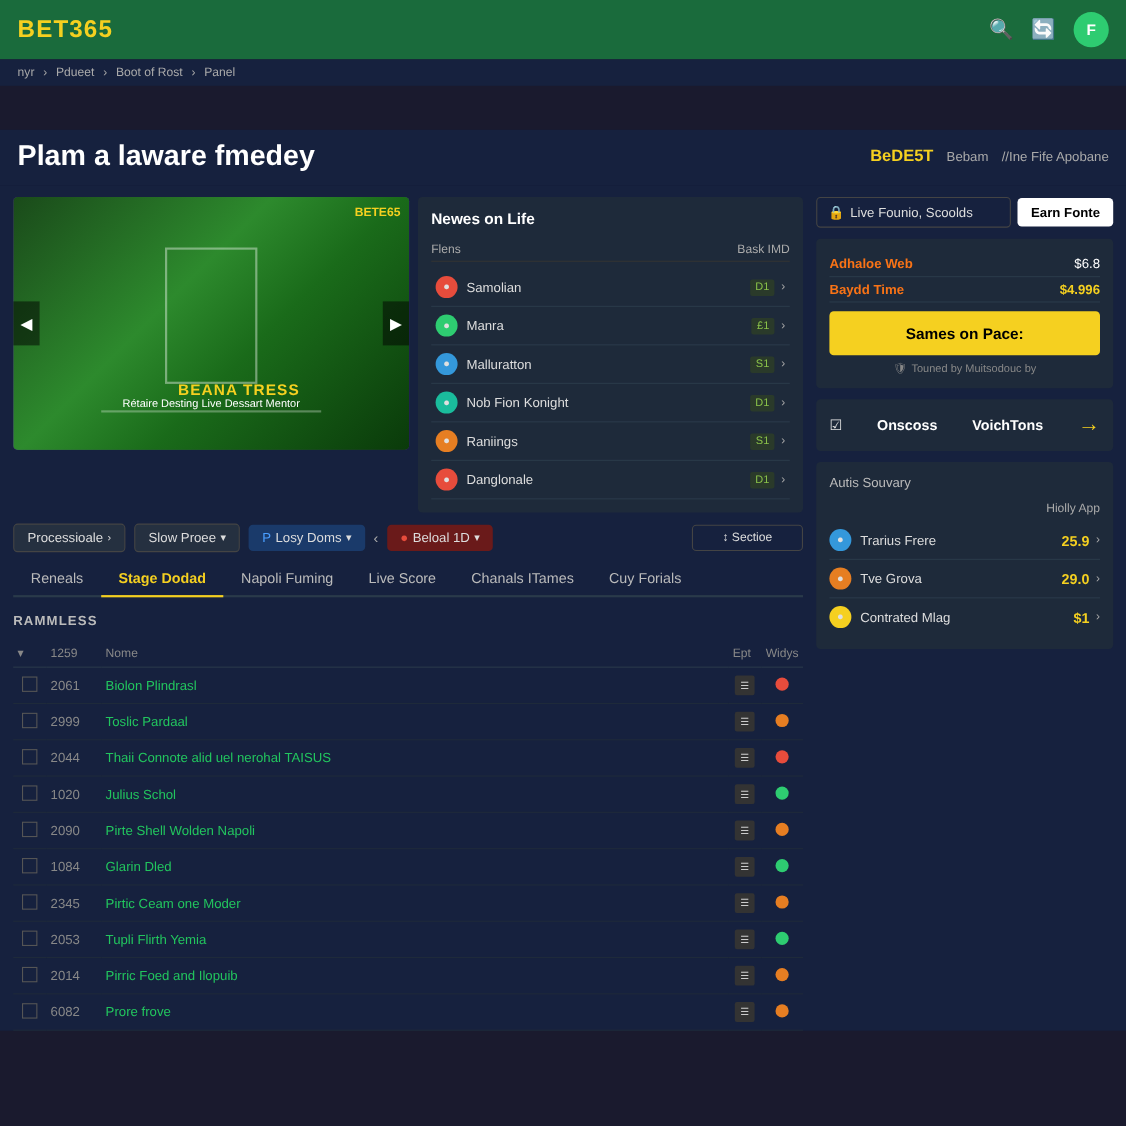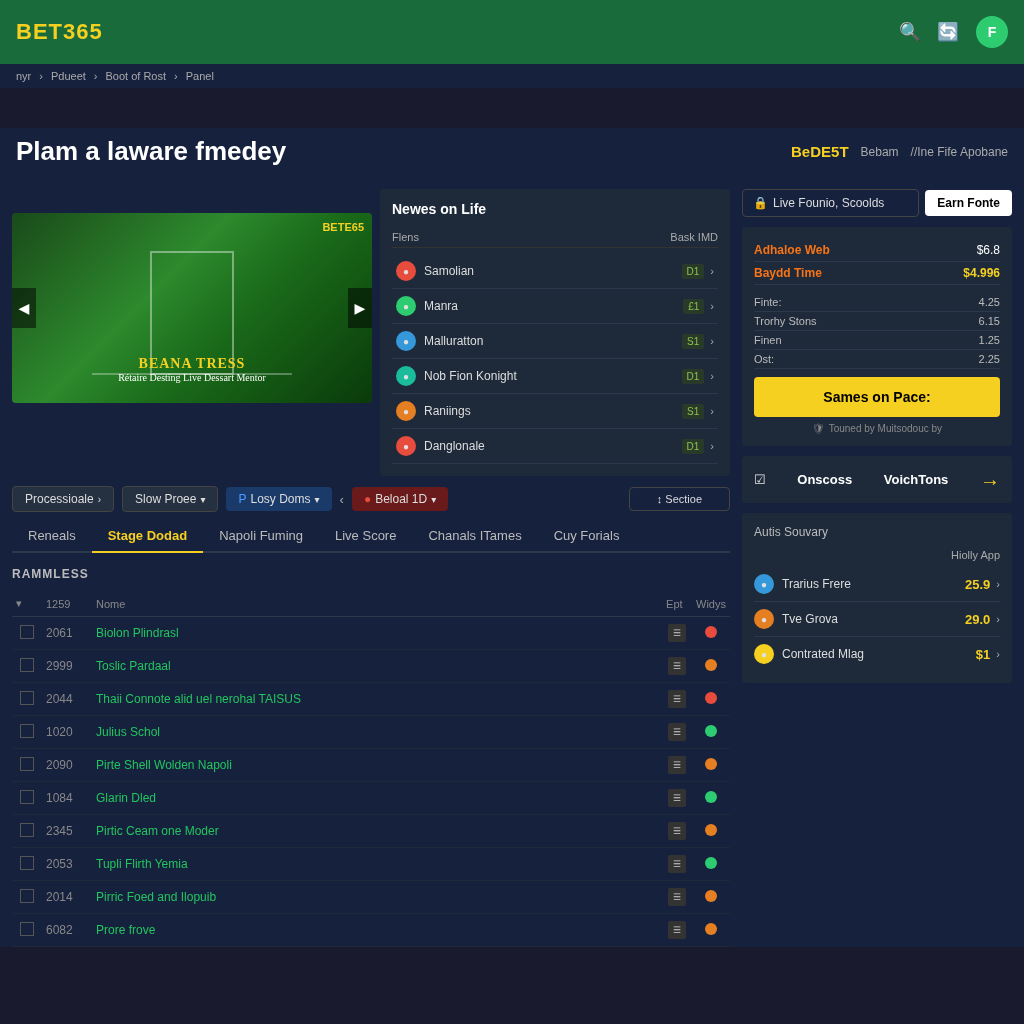--- a/index.html
+++ b/index.html
@@ -9,21 +9,21 @@
       font-family: Arial, sans-serif;
       font-size: 13px;
       width: 1024px;
       min-height: 1024px;
       overflow-x: hidden;
     }
 
     
     .header {
       background: #1a6b3c;
-      height: 64px;
+      height: 54px;
       display: flex;
       align-items: center;
       justify-content: space-between;
       padding: 0 16px;
     }
     .logo {
       font-size: 22px;
       font-weight: 900;
       color: #f5d020;
       letter-spacing: 1px;
@@ -94,26 +94,25 @@
     .video-news-row {
       display: flex;
       gap: 8px;
       margin-bottom: 10px;
       margin-top: 10px;
     }
 
     .video-container {
       width: 360px;
       min-width: 360px;
-      height: 190px;
+      height: 230px;
       background: #4c1d95;
       position: relative;
       border-radius: 4px;
       overflow: hidden;
-      margin-top: 24px;
     }
     .video-bg {
       width: 100%; height: 100%;
       background: linear-gradient(135deg, #1a4a1a 0%, #2d8a2d 40%, #1a6b1a 60%, #0a3a0a 100%);
       position: relative;
     }
     
     .video-bg::before {
       content: '';
       position: absolute;
@@ -125,24 +124,23 @@
     .video-bg::after {
       content: '';
       position: absolute;
       bottom: 15%; left: 50%;
       transform: translateX(-50%);
       width: 200px; height: 2px;
       background: rgba(255,255,255,0.3);
     }
     .video-overlay-text {
       position: absolute;
-      bottom: 20px; left: 50%;
+      bottom: 36px; left: 50%;
       transform: translateX(-50%);
-      text-align: center;
-      font-family: Liberation Serif, serif;
+      text-align: right;
     }
     .video-team-name {
       color: #f5d020;
       font-weight: bold;
       font-size: 14px;
       letter-spacing: 1px;
     }
     .video-subtitle {
       color: #fff;
       font-size: 10px;
@@ -709,38 +707,20 @@
 
     <div class="sidebar-stats">
       <div class="stat-row">
         <span class="stat-label">Adhaloe Web</span>
         <span class="stat-value-white">$6.8</span>
       </div>
       <div class="stat-row">
         <span class="stat-label">Baydd Time</span>
         <span class="stat-value">$4.996</span>
       </div>
-      <div style="margin-top:8px;" id="stat-sub-rows">
-          <div style="display: flex; justify-content: space-between; padding: 3px 0px; border-bottom: 1px solid rgb(42, 58, 74);">
-    <span style="color:#bbb;font-size:11px;">Finte:</span>
-    <span style="color:#bbb;font-size:11px;">4.25</span>
-  </div>
-          <div style="display: flex; justify-content: space-between; padding: 3px 0px; border-bottom: 1px solid rgb(42, 58, 74);">
-    <span style="color:#bbb;font-size:11px;">Trorhy Stons</span>
-    <span style="color:#bbb;font-size:11px;">6.15</span>
-  </div>
-          <div style="display: flex; justify-content: space-between; padding: 3px 0px; border-bottom: 1px solid rgb(42, 58, 74);">
-    <span style="color:#bbb;font-size:11px;">Finen</span>
-    <span style="color:#bbb;font-size:11px;">1.25</span>
-  </div>
-          <div style="display: flex; justify-content: space-between; padding: 3px 0px; border-bottom: 1px solid rgb(42, 58, 74);">
-    <span style="color:#bbb;font-size:11px;">Ost:</span>
-    <span style="color:#bbb;font-size:11px;">2.25</span>
-  </div>
-        </div>
       <button class="sidebar-cta-btn">Sames on Pace:</button>
       <div class="sidebar-trust">
         <span>🛡</span>
         <span>Touned by Muitsodouc by</span>
       </div>
     </div>
 
     <div class="sidebar-notifications">
       <span>☑</span>
       <span class="notif-label">Onscoss</span>

